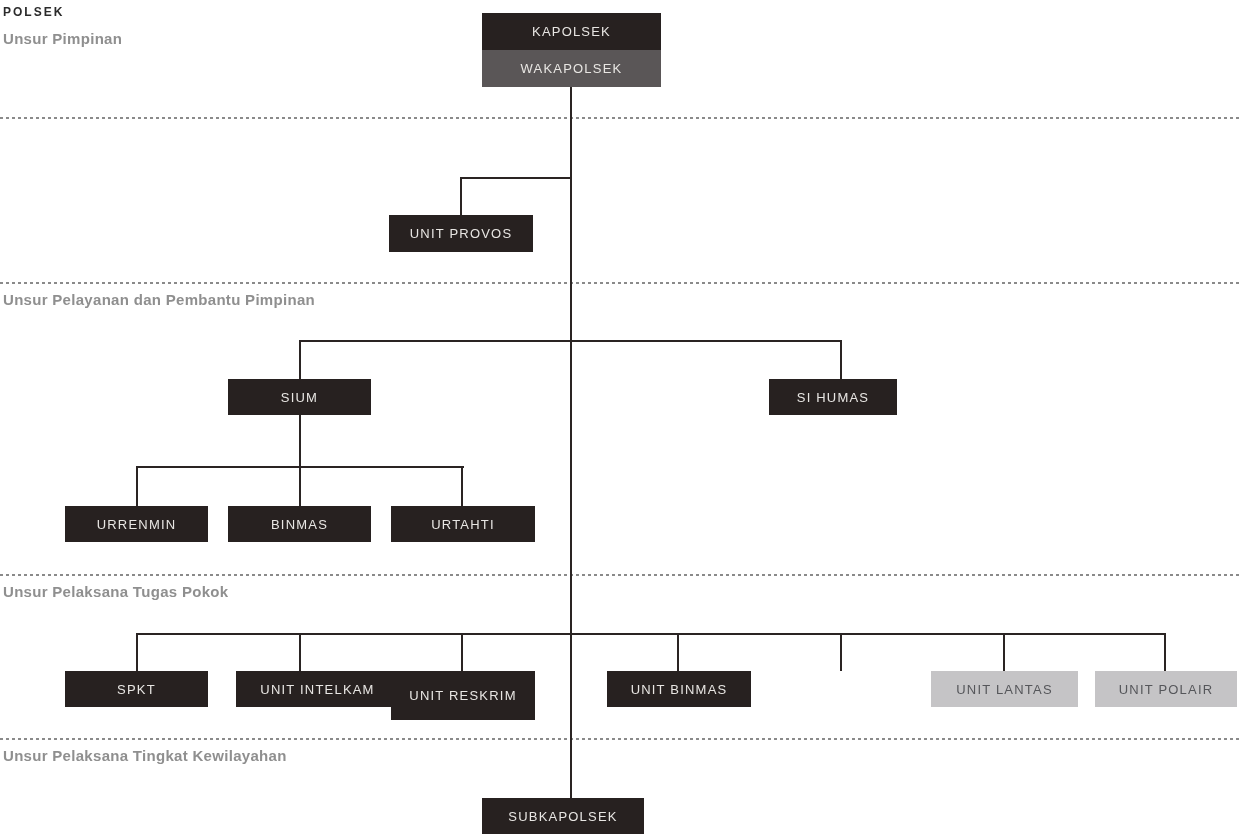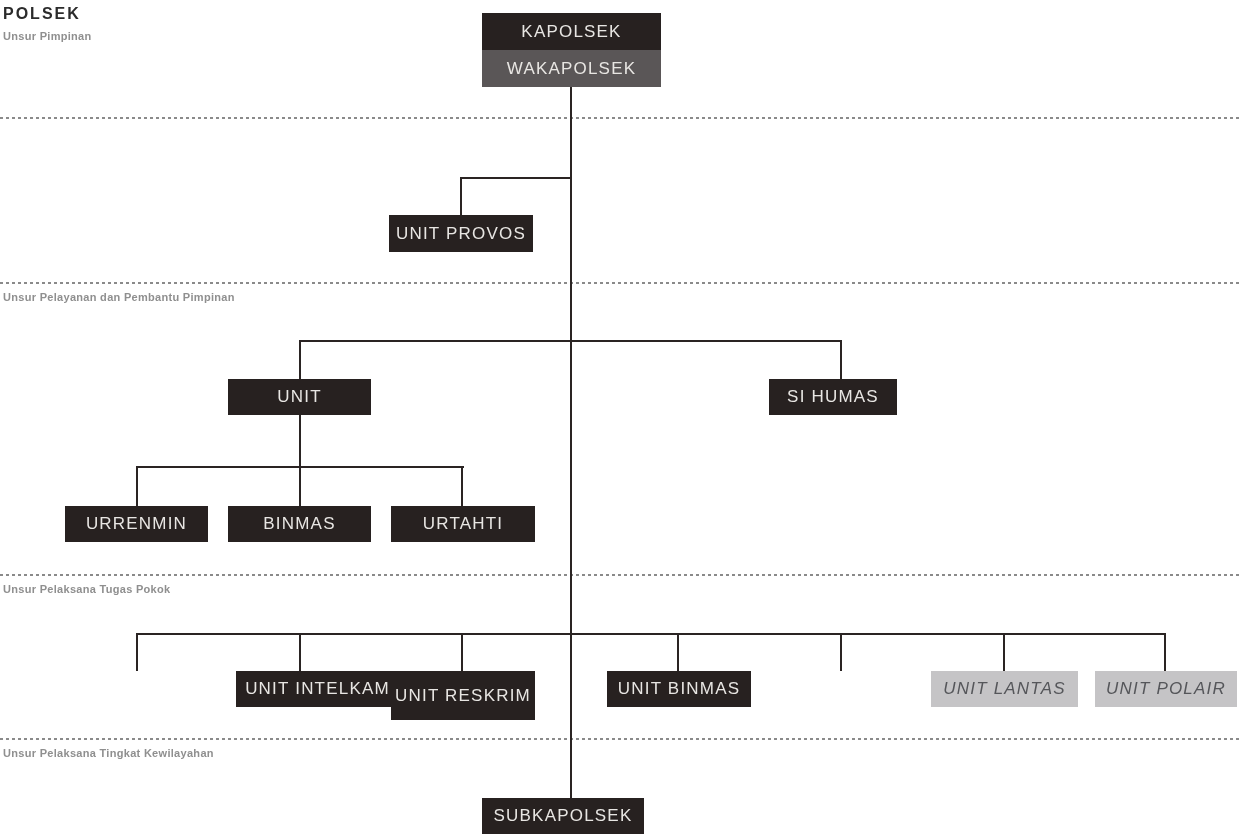--- a/index.html
+++ b/index.html
@@ -8,41 +8,41 @@
     --line:#2a2423; --divider:#8a8a8a; --heading:#8f8f8f; --title:#2b2b2b;
     --bg:#ffffff;
   }
   *{margin:0;padding:0;box-sizing:border-box;}
   html,body{background:var(--bg);}
   .canvas{
     position:relative;width:1240px;height:834px;background:var(--bg);
     overflow:hidden;font-family:"Liberation Sans",sans-serif;
   }
   .page-title{
-    position:absolute;left:3px;top:5px;font-size:16px;font-weight:700;
+    position:absolute;left:3px;top:5px;font-size:12px;font-weight:700;
     letter-spacing:2px;color:var(--title);
   }
   .heading{
-    position:absolute;left:3px;font-size:11px;font-weight:700;
+    position:absolute;left:3px;font-size:15px;font-weight:700;
     letter-spacing:.3px;color:var(--heading);white-space:nowrap;
   }
   .divider{
     position:absolute;left:0;width:1240px;height:2px;
     background:repeating-linear-gradient(90deg,var(--divider) 0 3px,transparent 3px 6px);
   }
   .hline,.vline{position:absolute;background:var(--line);}
   .hline{height:2px;}
   .vline{width:2px;}
   .node{
     position:absolute;display:flex;align-items:center;justify-content:center;
-    font-size:17px;letter-spacing:1.2px;white-space:nowrap;
+    font-size:13px;letter-spacing:1.2px;white-space:nowrap;
   }
   .node.dark{background:var(--box-dark);color:var(--box-text-light);}
   .node.gray{background:var(--box-gray);color:var(--box-text-light);}
-  .node.light{background:var(--box-light);color:var(--box-text-dark);font-style:italic;}
+  .node.light{background:var(--box-light);color:var(--box-text-dark);}
 </style>
 </head>
 <body>
 
 <div class="canvas">
 
   <div class="page-title">POLSEK</div>
   <div class="heading" style="top:30px">Unsur Pimpinan</div>
   <div class="divider" style="top:117px"></div>
   <div class="divider" style="top:282px"></div>
@@ -68,25 +68,26 @@
   <div class="vline" style="left:299px;top:633px;height:38px"></div>
   <div class="vline" style="left:461px;top:633px;height:38px"></div>
   <div class="vline" style="left:677px;top:633px;height:38px"></div>
   <div class="vline" style="left:840px;top:633px;height:38px"></div>
   <div class="vline" style="left:1003px;top:633px;height:38px"></div>
   <div class="vline" style="left:1164px;top:633px;height:38px"></div>
 
   <div class="node dark" style="left:482px;top:13px;width:179px;height:37px">KAPOLSEK</div>
   <div class="node gray" style="left:482px;top:50px;width:179px;height:37px">WAKAPOLSEK</div>
   <div class="node dark" style="left:389px;top:215px;width:144px;height:37px">UNIT PROVOS</div>
-  <div class="node dark" style="left:228px;top:379px;width:143px;height:36px">UNIT</div>
+  <div class="node dark" style="left:228px;top:379px;width:143px;height:36px">SIUM</div>
   <div class="node dark" style="left:769px;top:379px;width:128px;height:36px">SI HUMAS</div>
   <div class="node dark" style="left:65px;top:506px;width:143px;height:36px">URRENMIN</div>
   <div class="node dark" style="left:228px;top:506px;width:143px;height:36px">BINMAS</div>
   <div class="node dark" style="left:391px;top:506px;width:144px;height:36px">URTAHTI</div>
+  <div class="node dark" style="left:65px;top:671px;width:143px;height:36px">SPKT</div>
   <div class="node dark" style="left:236px;top:671px;width:163px;height:36px">UNIT INTELKAM</div>
   <div class="node dark" style="left:391px;top:671px;width:144px;height:49px">UNIT RESKRIM</div>
   <div class="node dark" style="left:607px;top:671px;width:144px;height:36px">UNIT BINMAS</div>
   <div class="node light" style="left:931px;top:671px;width:147px;height:36px">UNIT LANTAS</div>
   <div class="node light" style="left:1095px;top:671px;width:142px;height:36px">UNIT POLAIR</div>
   <div class="node dark" style="left:482px;top:798px;width:162px;height:36px">SUBKAPOLSEK</div>
 
 </div>
 
 </body></html>

